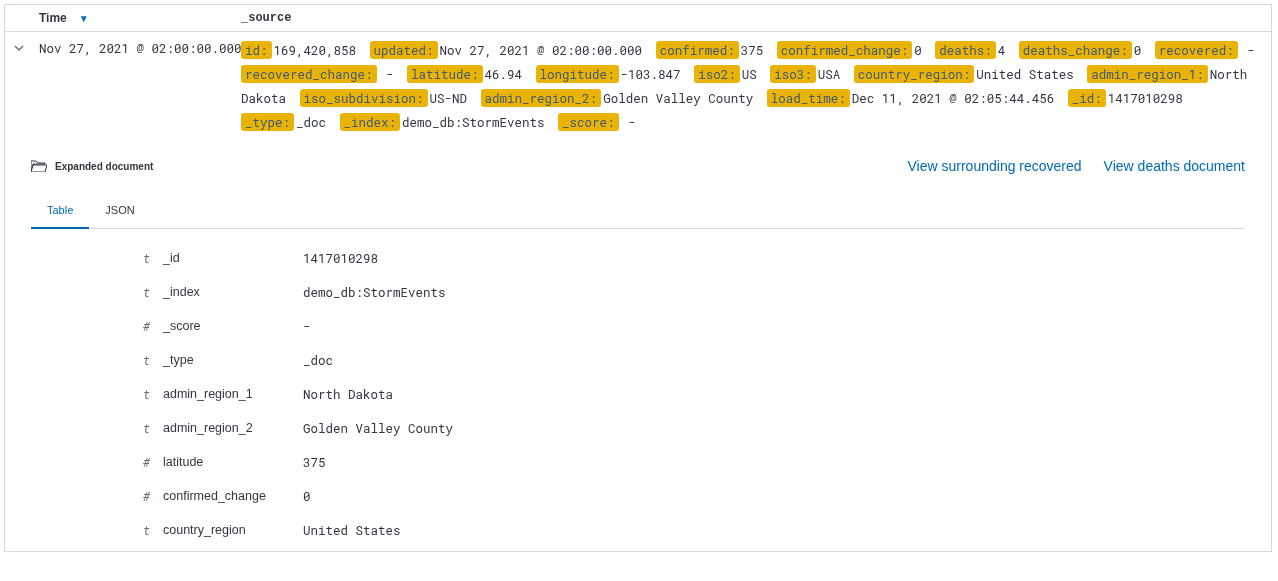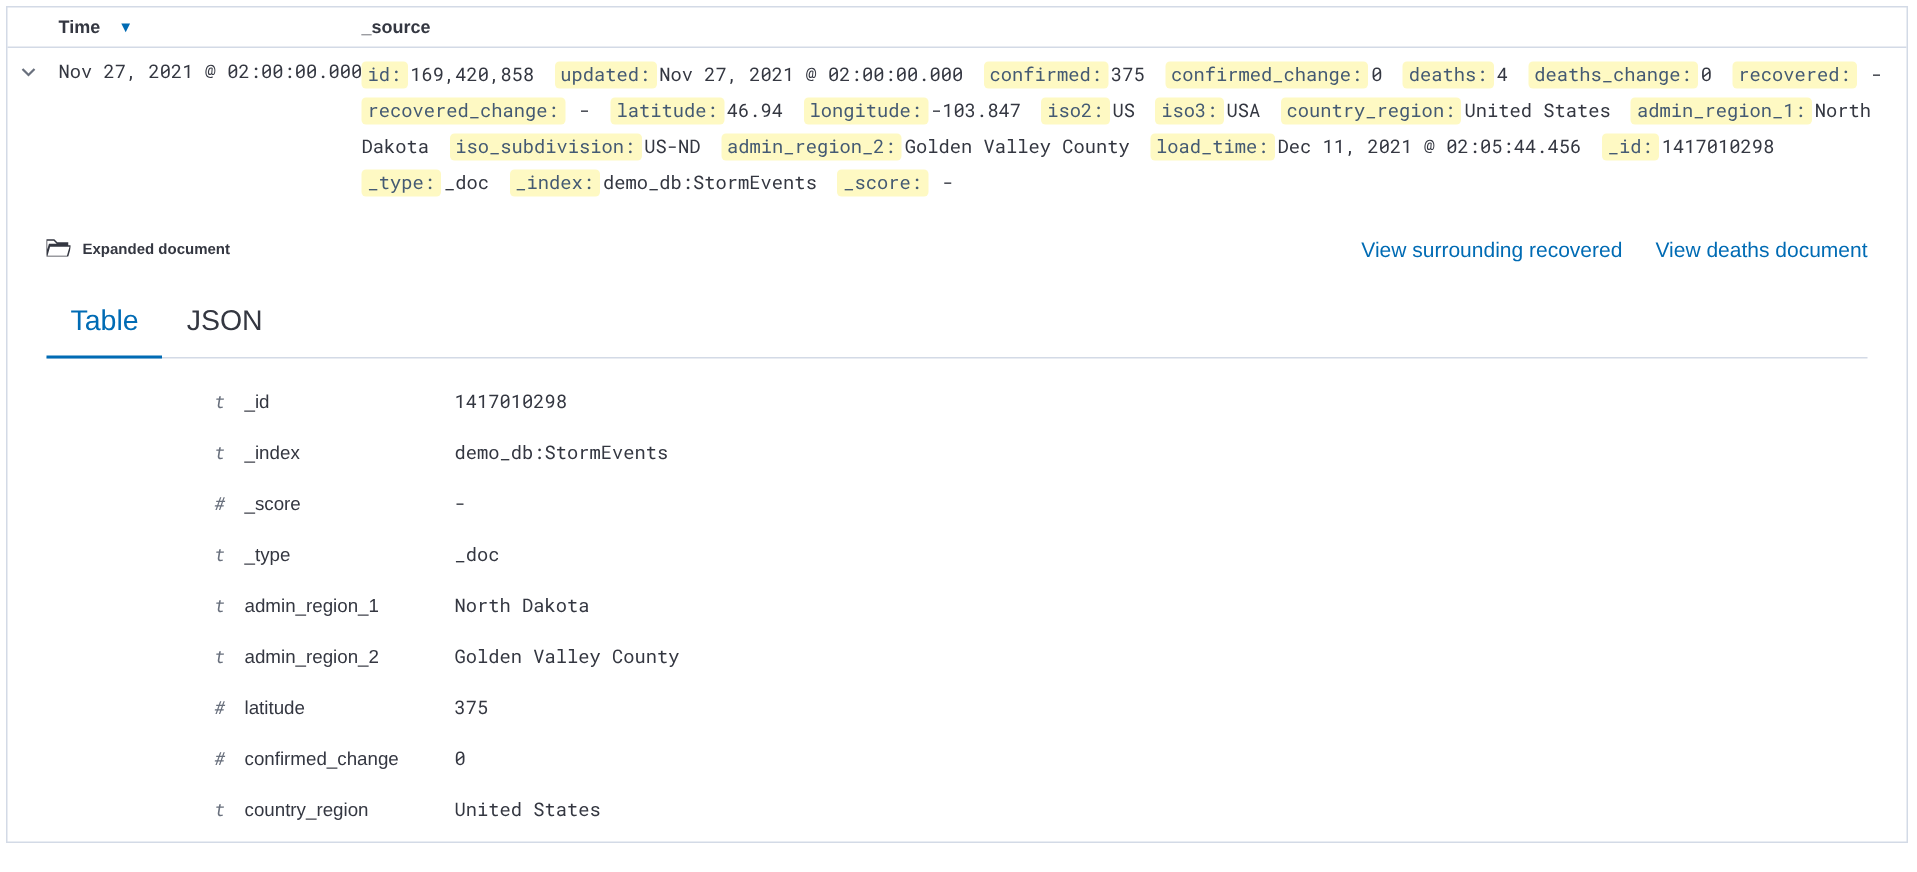--- a/index.html
+++ b/index.html
@@ -18,21 +18,21 @@
   .header-row {
     display: flex;
     align-items: center;
     border-bottom: 1px solid #d3dae6;
     padding: 6px 0;
     font-weight: 700;
     font-size: 12px;
   }
   .col-toggle { width: 28px; }
   .col-time { width: 208px; padding-left: 6px; display: flex; align-items: center; gap: 12px; }
-  .col-source { flex: 1; padding-left: 0; }
+  .col-source { flex: 1; padding-left: 0; font-family: Liberation Mono, monospace; }
   .sort-arrow {
     color: #006bb4;
     font-size: 10px;
   }
   .data-row {
     display: flex;
     align-items: flex-start;
     padding: 6px 0 14px 0;
   }
   .chevron {
@@ -53,21 +53,21 @@
   }
   .source-val {
     flex: 1;
     font-family: "Roboto Mono", Consolas, Menlo, monospace;
     font-size: 12.5px;
     line-height: 24px;
     padding-right: 10px;
     word-wrap: break-word;
   }
   .field-key {
-    background: #fef9c3;
+    background: #eab308;
     color: #445a73;
     padding: 1px 4px;
     border-radius: 3px;
     margin-right: 2px;
   }
   .field-val { margin-right: 6px; }
   .expanded-section {
     padding: 10px 26px 4px 26px;
   }
   .exp-header {
@@ -97,21 +97,21 @@
     cursor: pointer;
   }
   .tabs {
     display: flex;
     gap: 32px;
     border-bottom: 1px solid #d3dae6;
     padding-left: 16px;
   }
   .tab {
     padding: 10px 0 12px 0;
-    font-size: 19px;
+    font-size: 11px;
     color: #343741;
     cursor: pointer;
     position: relative;
   }
   .tab.active {
     color: #006bb4;
   }
   .tab.active::after {
     content: "";
     position: absolute;

